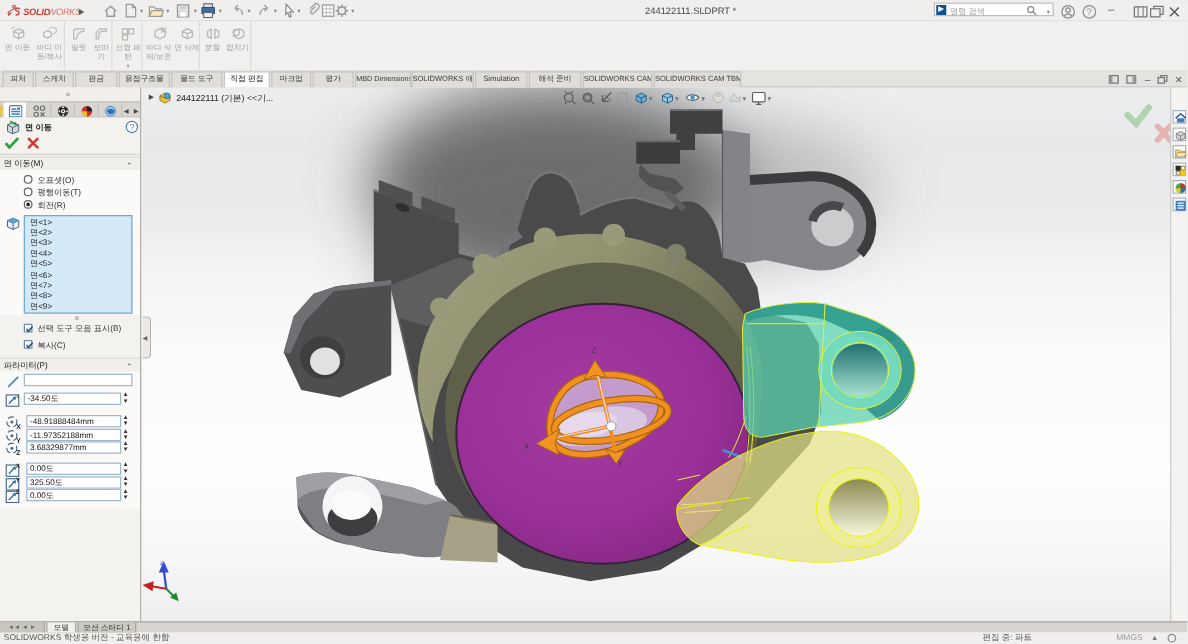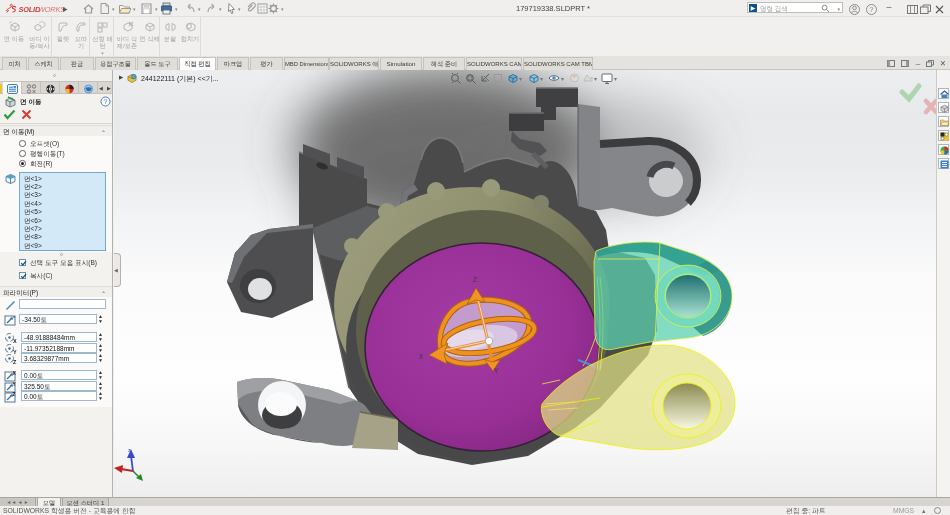--- a/index.html
+++ b/index.html
@@ -115,21 +115,21 @@
       <rect x="2" y="2" width="9" height="9" fill="#fff" stroke="#9a9a9a"></rect>
       <path d="M2 5 H11 M2 8 H11 M5 2 V11 M8 2 V11" stroke="#b8b8b8" stroke-width="0.7"></path>
     </svg>
   <svg class="tbi" style="left:267px" viewBox="0 0 13 13">
       <circle cx="6.5" cy="6.5" r="3" fill="none" stroke="#9a9a9a" stroke-width="1.4"></circle>
       <g stroke="#9a9a9a" stroke-width="1.2">
         <path d="M6.5 1.5 V3.2 M6.5 9.8 V11.5 M1.5 6.5 H3.2 M9.8 6.5 H11.5 M3 3 L4.2 4.2 M8.8 8.8 L10 10 M10 3 L8.8 4.2 M4.2 8.8 L3 10"></path>
       </g>
     </svg>
   <div class="caret" style="left:281px">▾</div>
-  <div id="doctitle">179719338.SLDPRT *</div>
+  <div id="doctitle">244122111.SLDPRT *</div>
   <div id="searchbox">
       <div class="sic">▶</div>
       <div class="stx">명령 검색</div>
     <svg style="position:absolute;right:12px;top:1px" width="9" height="9" viewBox="0 0 9 9">
         <circle cx="3.6" cy="3.6" r="2.4" fill="none" stroke="#8a8a8a"></circle>
         <path d="M5.4 5.4 L8 8" stroke="#8a8a8a"></path>
       </svg>
     <div class="abs" style="right:2px;top:3px;font-size:5px;color:#888">▾</div>
   </div>
   <svg class="tbi" style="left:848px;top:3px" viewBox="0 0 13 13">

